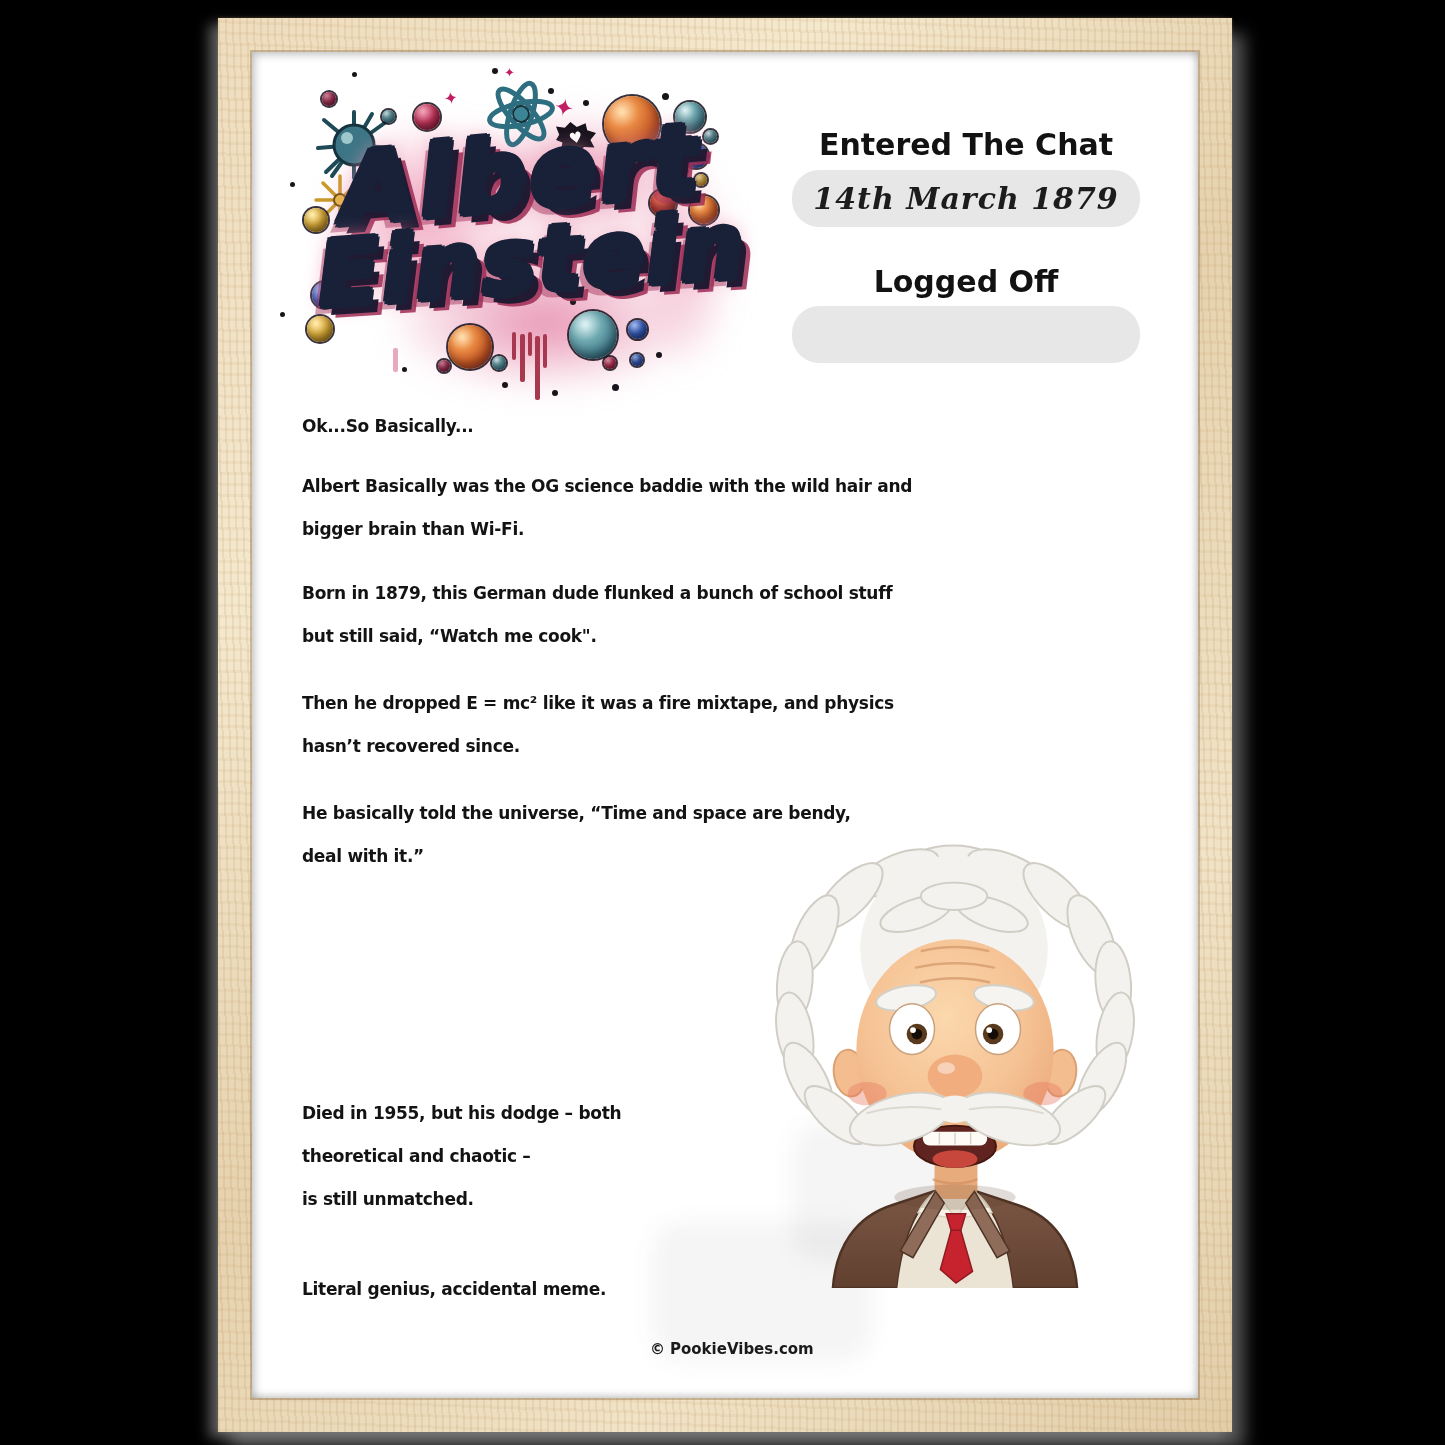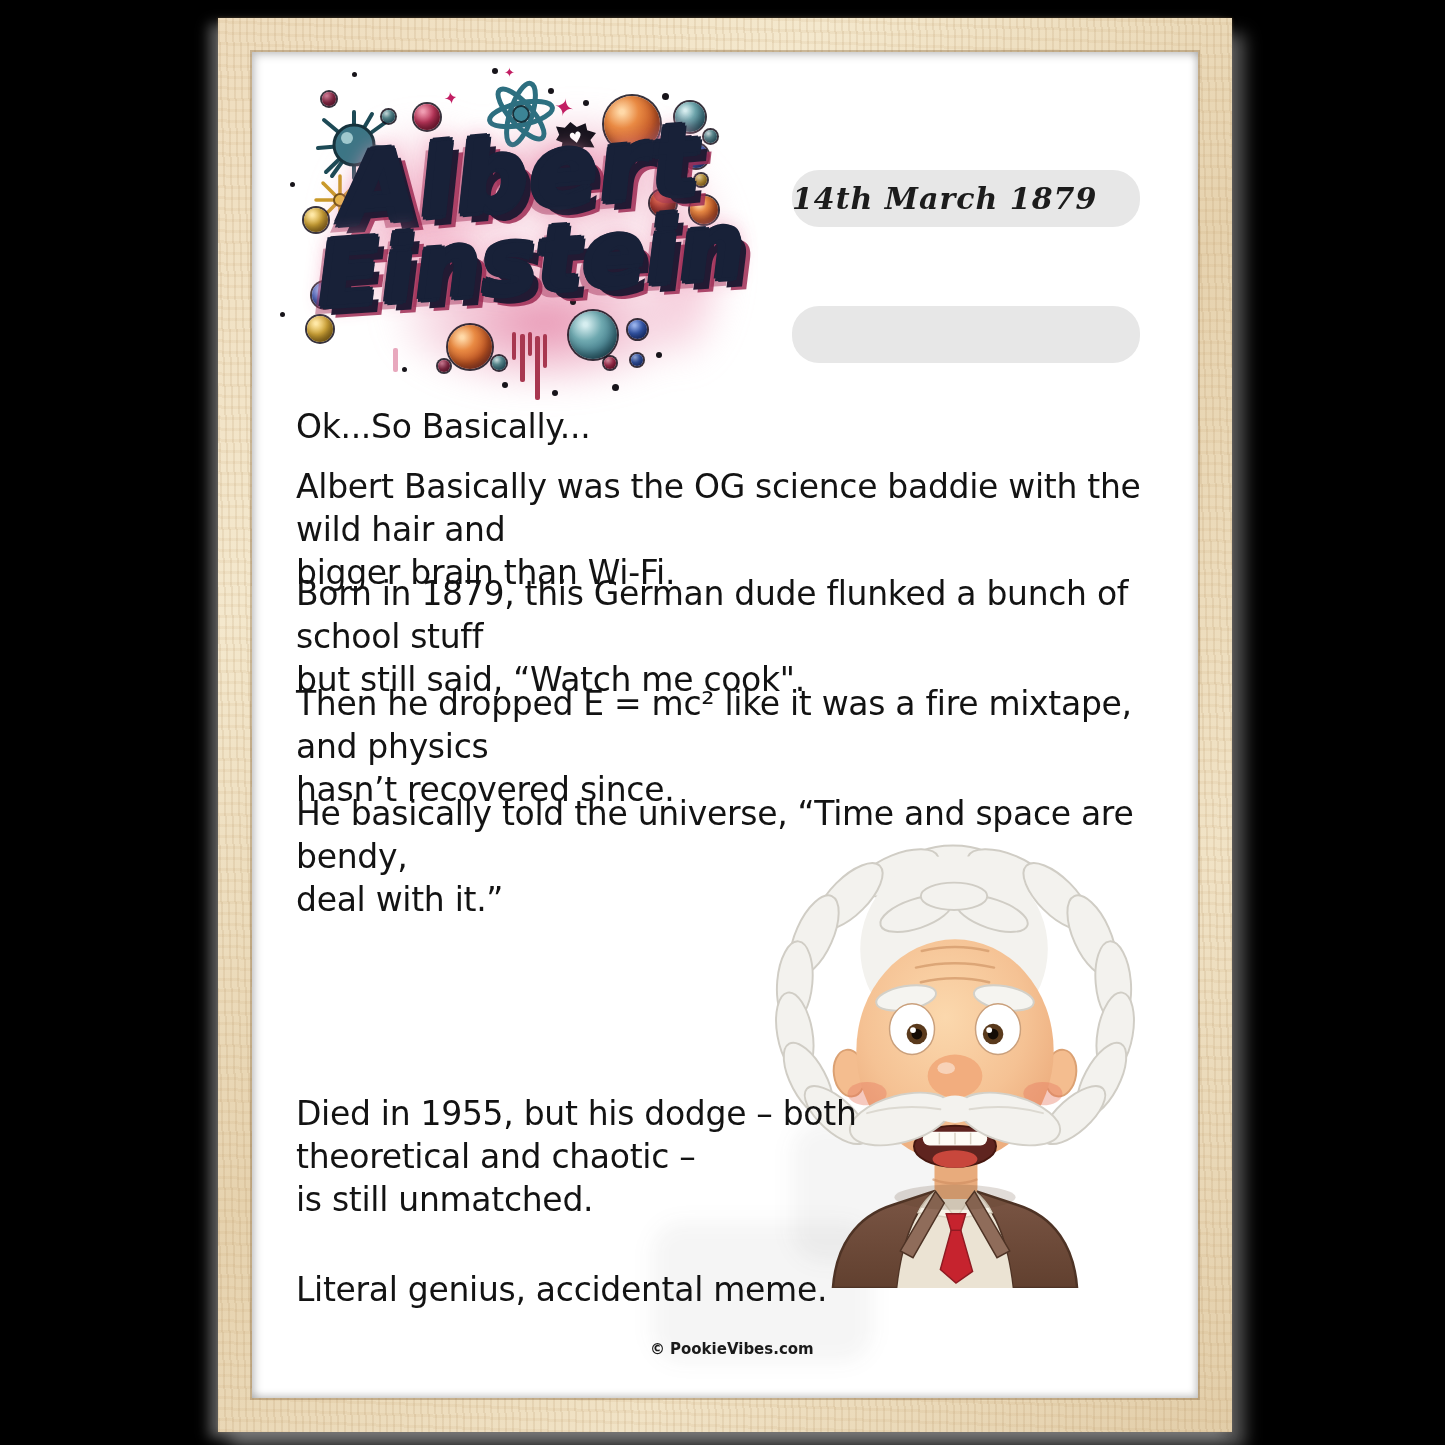--- a/index.html
+++ b/index.html
@@ -67,26 +67,26 @@
   .heart-badge span { color:#fff; font-size:15px; transform:rotate(-12deg); }
   .drip { position:absolute; z-index:2; border-radius:2px; background:#a83750; }
   .drip.pink { background:#e8a8bd; }
 
   
   .stat-label { position:absolute; left:540px; width:348px; text-align:center; z-index:5;
                 font-weight:bold; font-size:30px; color:#121212; }
   .pill { position:absolute; left:540px; width:348px; height:57px; background:#e7e7e7;
           border-radius:27px; z-index:4; }
   .stat-value { position:absolute; left:540px; width:348px; height:57px; line-height:57px; z-index:5;
-                font-family:"DejaVu Serif", serif; font-style:italic;
+                text-align:center; font-family:"DejaVu Serif", serif; font-style:italic;
                 font-weight:bold; font-size:30px; color:#1c1c1c; letter-spacing:1px; }
 
   
-  .para { position:absolute; left:44px; z-index:6; white-space:pre-line;
-          font-weight:normal; font-size:33px; line-height:43px; letter-spacing:-0.3px; color:#131313; }
+  .para { position:absolute; left:50px; z-index:6; white-space:pre-line;
+          font-weight:bold; font-size:17px; line-height:43px; letter-spacing:-0.3px; color:#131313; }
 
   
   .watermark { position:absolute; left:398px; top:1288px; z-index:7; display:flex; gap:5px;
                align-items:center; font-weight:bold; font-size:15px; color:#1a1a1a; }
   .watermark .wm-icon { font-size:15px; }
 
   
   .einstein { position:absolute; left:488px; top:772px; width:430px; height:464px; z-index:4; }
   .wash { position:absolute; z-index:3; filter:blur(10px); background:rgba(60,60,60,.05); border-radius:30px; }
 </style>
@@ -188,23 +188,25 @@
         <div class="drip" style="left:268px;top:282px;width:5px;height:48px"></div>
         <div class="drip" style="left:276px;top:280px;width:4px;height:24px"></div>
         <div class="drip" style="left:283px;top:284px;width:5px;height:64px"></div>
         <div class="drip" style="left:291px;top:282px;width:4px;height:34px"></div>
         <div class="drip pink" style="left:141px;top:296px;width:5px;height:24px"></div>
 
         <div class="title-line title-1">Albert</div>
         <div class="title-line title-2">Einstein</div>
       </div>
 
+      <div class="stat-label" style="top:75px">Entered The Chat</div>
       <div class="pill" style="top:118px"></div>
       <div class="stat-value" style="top:118px">14th March 1879</div>
 
+      <div class="stat-label" style="top:212px">Logged Off</div>
       <div class="pill" style="top:254px"></div>
 
       <div class="para" style="top:353px">Ok...So Basically...</div>
       <div class="para" style="top:413px">Albert Basically was the OG science baddie with the wild hair and
 bigger brain than Wi-Fi.</div>
       <div class="para" style="top:520px">Born in 1879, this German dude flunked a bunch of school stuff
 but still said, “Watch me cook".</div>
       <div class="para" style="top:740px">He basically told the universe, “Time and space are bendy,
 deal with it.”</div>
       <div class="para" style="top:630px">Then he dropped E = mc² like it was a fire mixtape, and physics

